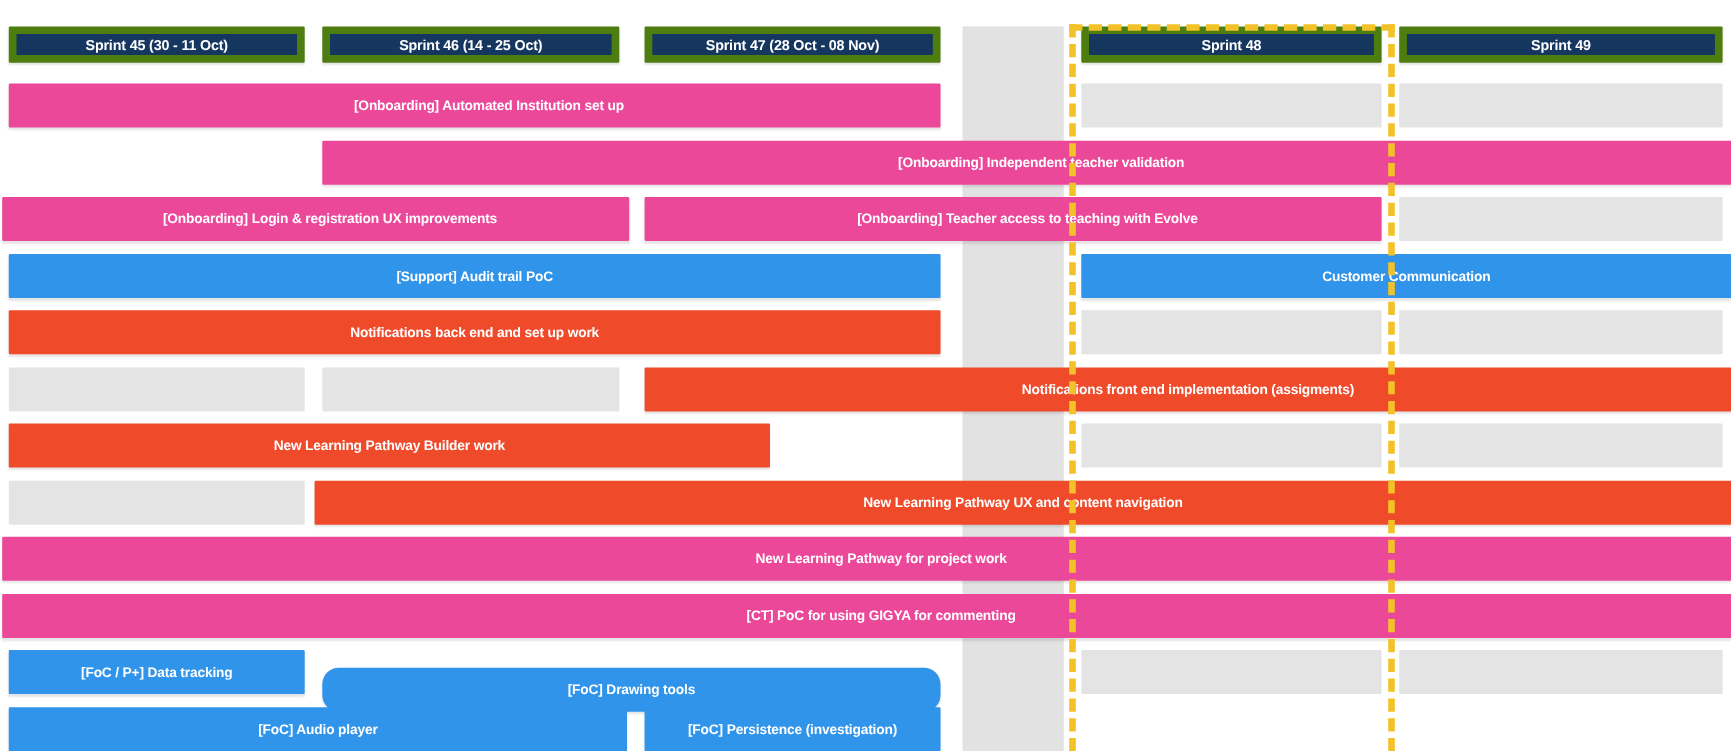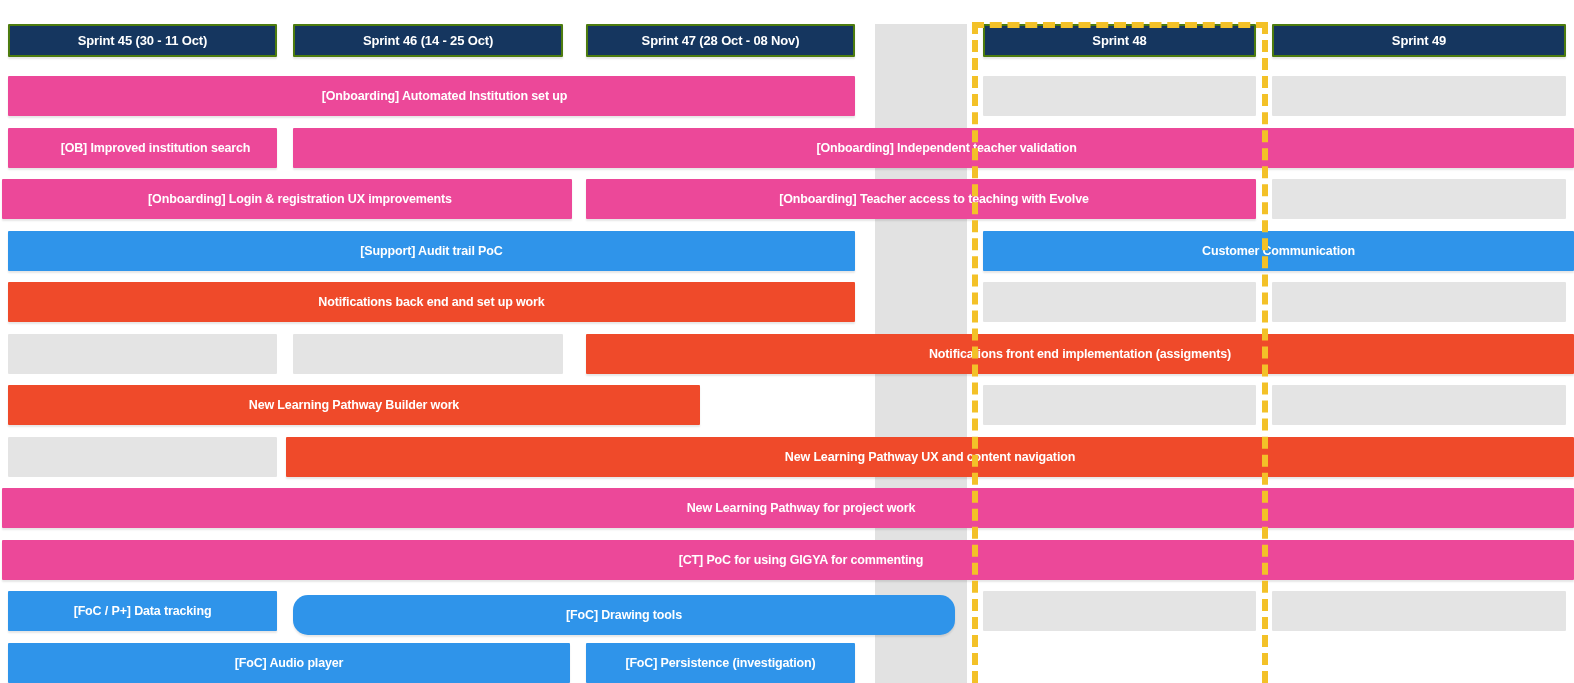--- a/index.html
+++ b/index.html
@@ -60,21 +60,21 @@
     text-align:center;
     padding:0 6px;
     white-space:nowrap;
     overflow:hidden;
     border-radius:1px;
   }
   .bar.header{
     background:#15365f;
     height:33px;
     font-size:13px;
-    border:2px solid #4d7c0f;
+    border:7px solid #4d7c0f;
   }
   .bar.green{background:#ec4899;height:40px;padding-left:32px;}
   .bar.blue{background:#2f94ea;height:40px;}
   .bar.orange{background:#ef4a2a;height:40px;}
   .bar.empty{background:#e4e4e4;height:40px;color:transparent;}
   .bar.shadow{box-shadow:0 2px 2px rgba(0,0,0,0.10);}
   .bar .lbl{
     display:block;
     width:100%;
     text-align:center;
@@ -115,23 +115,20 @@
           <span class="lbl">[Onboarding] Automated Institution set up</span>
         </div>
         <div class="bar empty" style="left: 983px; width: 273px; top: 0px;">
           <span class="lbl"></span>
         </div>
         <div class="bar empty" style="left: 1272px; width: 294px; top: 0px;">
           <span class="lbl"></span>
         </div>
       </div>
       <div class="row" style="top: 127.5px; height: 40px;">
-        <div class="bar green shadow" style="left: 8px; width: 269px; top: 0px;">
-          <span class="lbl">[OB] Improved institution search</span>
-        </div>
         <div class="bar green shadow" style="left: 293px; width: 1281px; top: 0px;">
           <span class="lbl">[Onboarding] Independent teacher validation</span>
         </div>
       </div>
       <div class="row" style="top: 179px; height: 40px;">
         <div class="bar green shadow" style="left: 2px; width: 570px; top: 0px;">
           <span class="lbl">[Onboarding] Login &amp; registration UX improvements</span>
         </div>
         <div class="bar green shadow" style="left: 586px; width: 670px; top: 0px;">
           <span class="lbl">[Onboarding] Teacher access to teaching with Evolve</span>
@@ -196,21 +193,21 @@
       </div>
       <div class="row" style="top: 539.5px; height: 40px;">
         <div class="bar green shadow" style="left: 2px; width: 1572px; top: 0px;">
           <span class="lbl">[CT] PoC for using GIGYA for commenting</span>
         </div>
       </div>
       <div class="row" style="top: 591px; height: 40px;">
         <div class="bar blue shadow" style="left: 8px; width: 269px; top: 0px;">
           <span class="lbl">[FoC / P+] Data tracking</span>
         </div>
-        <div class="bar blue shadow" style="left: 293px; width: 662px; top: 4px; border-radius: 15px;">
+        <div class="bar blue shadow" style="left: 293px; width: 562px; top: 16px; border-radius: 15px;">
           <span class="lbl">[FoC] Drawing tools</span>
         </div>
         <div class="bar empty" style="left: 983px; width: 273px; top: 0px;">
           <span class="lbl"></span>
         </div>
         <div class="bar empty" style="left: 1272px; width: 294px; top: 0px;">
           <span class="lbl"></span>
         </div>
       </div>
       <div class="row" style="top: 642.5px; height: 40px;">

